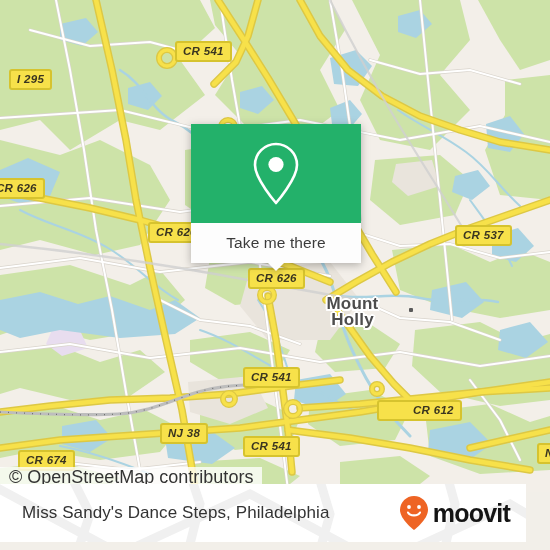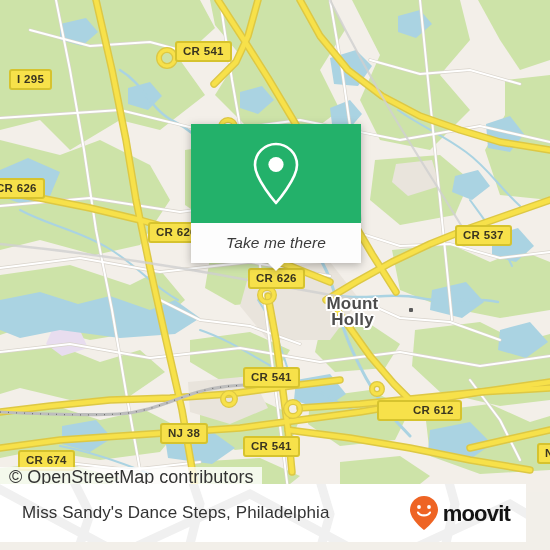--- a/index.html
+++ b/index.html
@@ -25,20 +25,21 @@
     border:2px solid #d6c32e;
     border-radius:3px;
     color:#3a3520;
     font-size:11.5px;
     font-weight:bold;
     letter-spacing:0.3px;
     padding:2px 6px 3px 6px;
     white-space:nowrap;
     line-height:12px;
     z-index:12;
+    font-style:italic;
   }
 
   
   .place-label{
     position:absolute;
     color:#4d4d4d;
     font-size:17px;
     font-weight:bold;
     text-align:center;
     line-height:16px;
@@ -54,21 +55,20 @@
     border-radius:1px; z-index:11;
   }
 
   
   #popup-card{
     position:absolute;
     left:191px; top:124px;
     width:170px; height:139px;
     z-index:30;
     filter:drop-shadow(0 2px 4px rgba(0,0,0,0.28));
-    font-style:italic;
   }
   .popup-top{
     width:100%; height:99px;
     background:#23b16a;
     display:flex; align-items:center; justify-content:center;
   }
   .popup-bottom{
     width:100%; height:40px;
     background:#fdfdfd;
     display:flex; align-items:center; justify-content:center;
@@ -114,21 +114,21 @@
     font-size:17px;
     letter-spacing:0.1px;
     z-index:3;
   }
   #brand{
     position:absolute; right:16px; top:0; height:58px;
     display:flex; align-items:center; gap:4px; z-index:3;
   }
   #brand-word{
     color:#141414;
-    font-size:22px;
+    font-size:25px;
     font-weight:bold;
     letter-spacing:-0.8px;
     line-height:29px;
   }
 </style>
 </head>
 <body>
 
 <div id="map-area">
 

